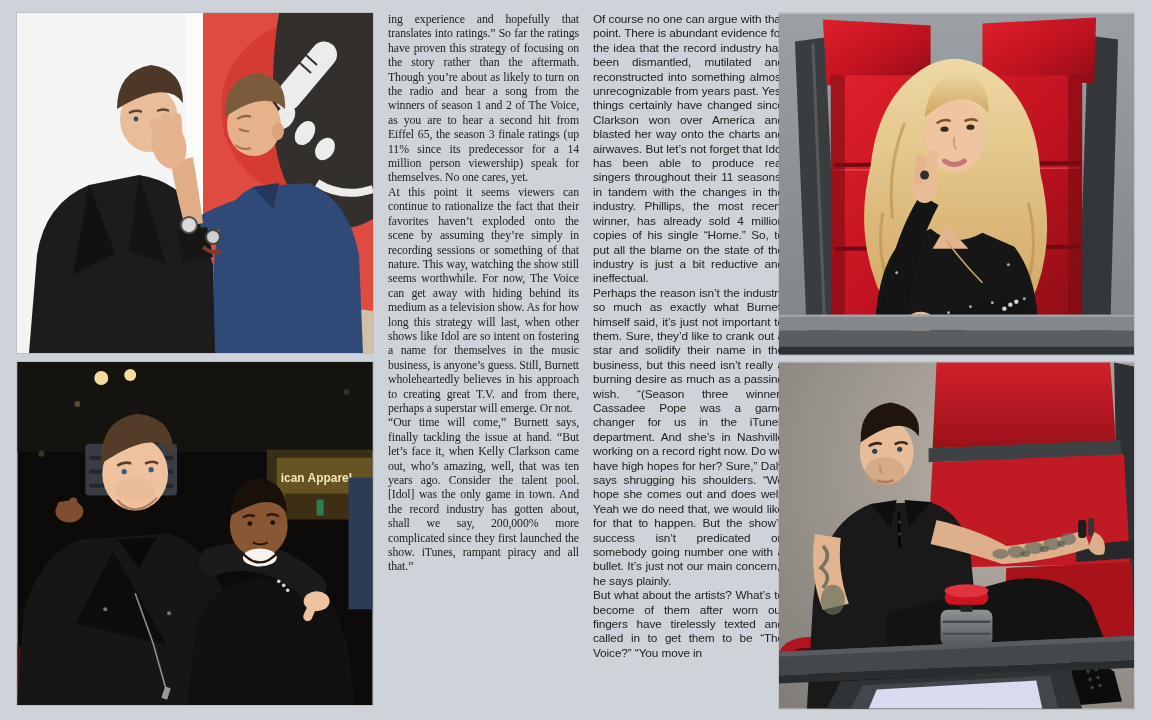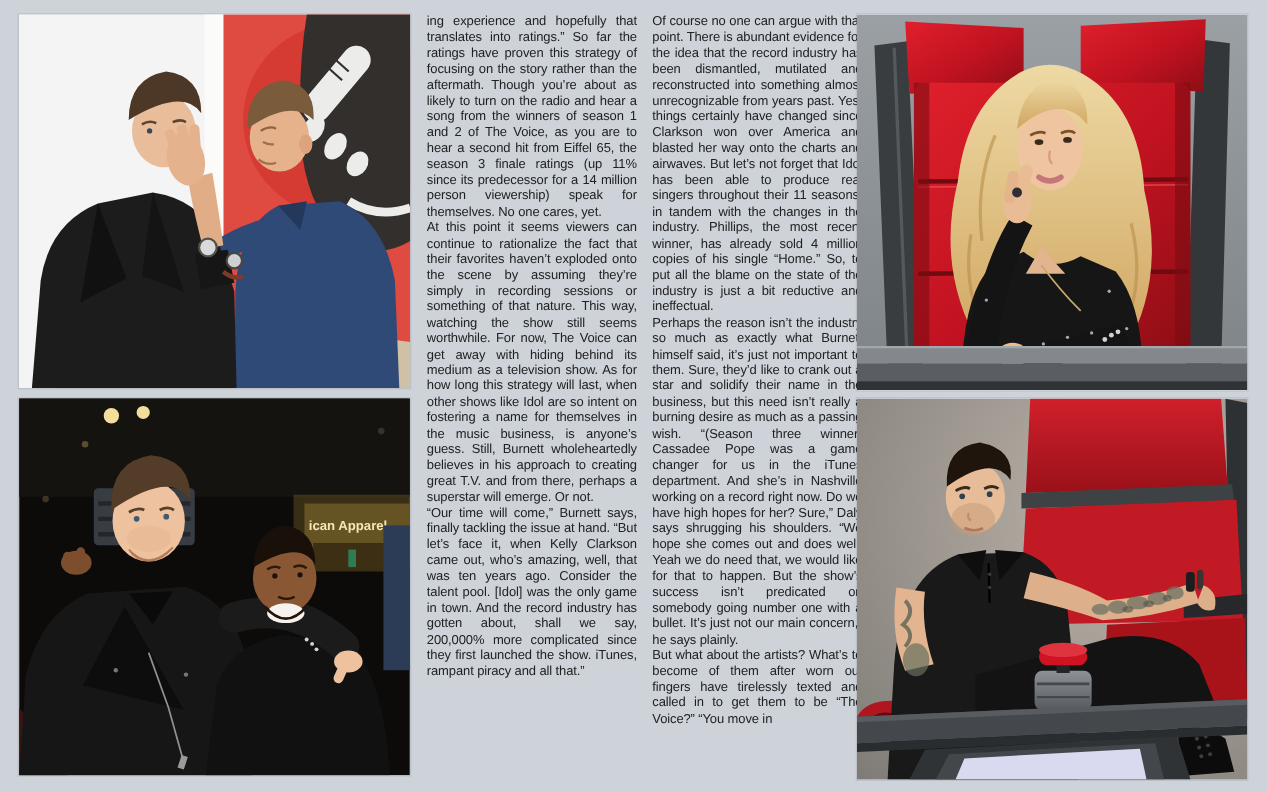--- a/index.html
+++ b/index.html
@@ -13,21 +13,21 @@
   .photo svg{display:block;width:100%;height:100%;}
   #photo-whisper{left:17px;top:13px;width:356px;height:340px;}
   #photo-daly-usher{left:17px;top:362px;width:356px;height:343px;}
   #photo-shakira{left:779px;top:13px;width:355px;height:342px;}
   #photo-adam{left:779px;top:362px;width:355px;height:347px;}
   .col{
     position:absolute;top:12px;width:191px;
     color:#212121;font-size:11.8px;line-height:14.4px;
     text-align:justify;letter-spacing:-0.1px;
   }
-  #col-1{left:388px;}
+  #col-1{left:388px;font-family:Liberation Serif, serif;}
   #col-2{left:593px;}
   .col p{margin:0;padding:0;}
 </style>
 </head>
 <body>
 
 <div class="page">
 
   <figure class="photo" id="photo-whisper" style="margin:0" aria-label="Mark Burnett in a navy polo whispers to Carson Daly, who covers his mouth, in front of a red The Voice fist-and-microphone poster">
     <svg viewBox="0 0 356 340">

